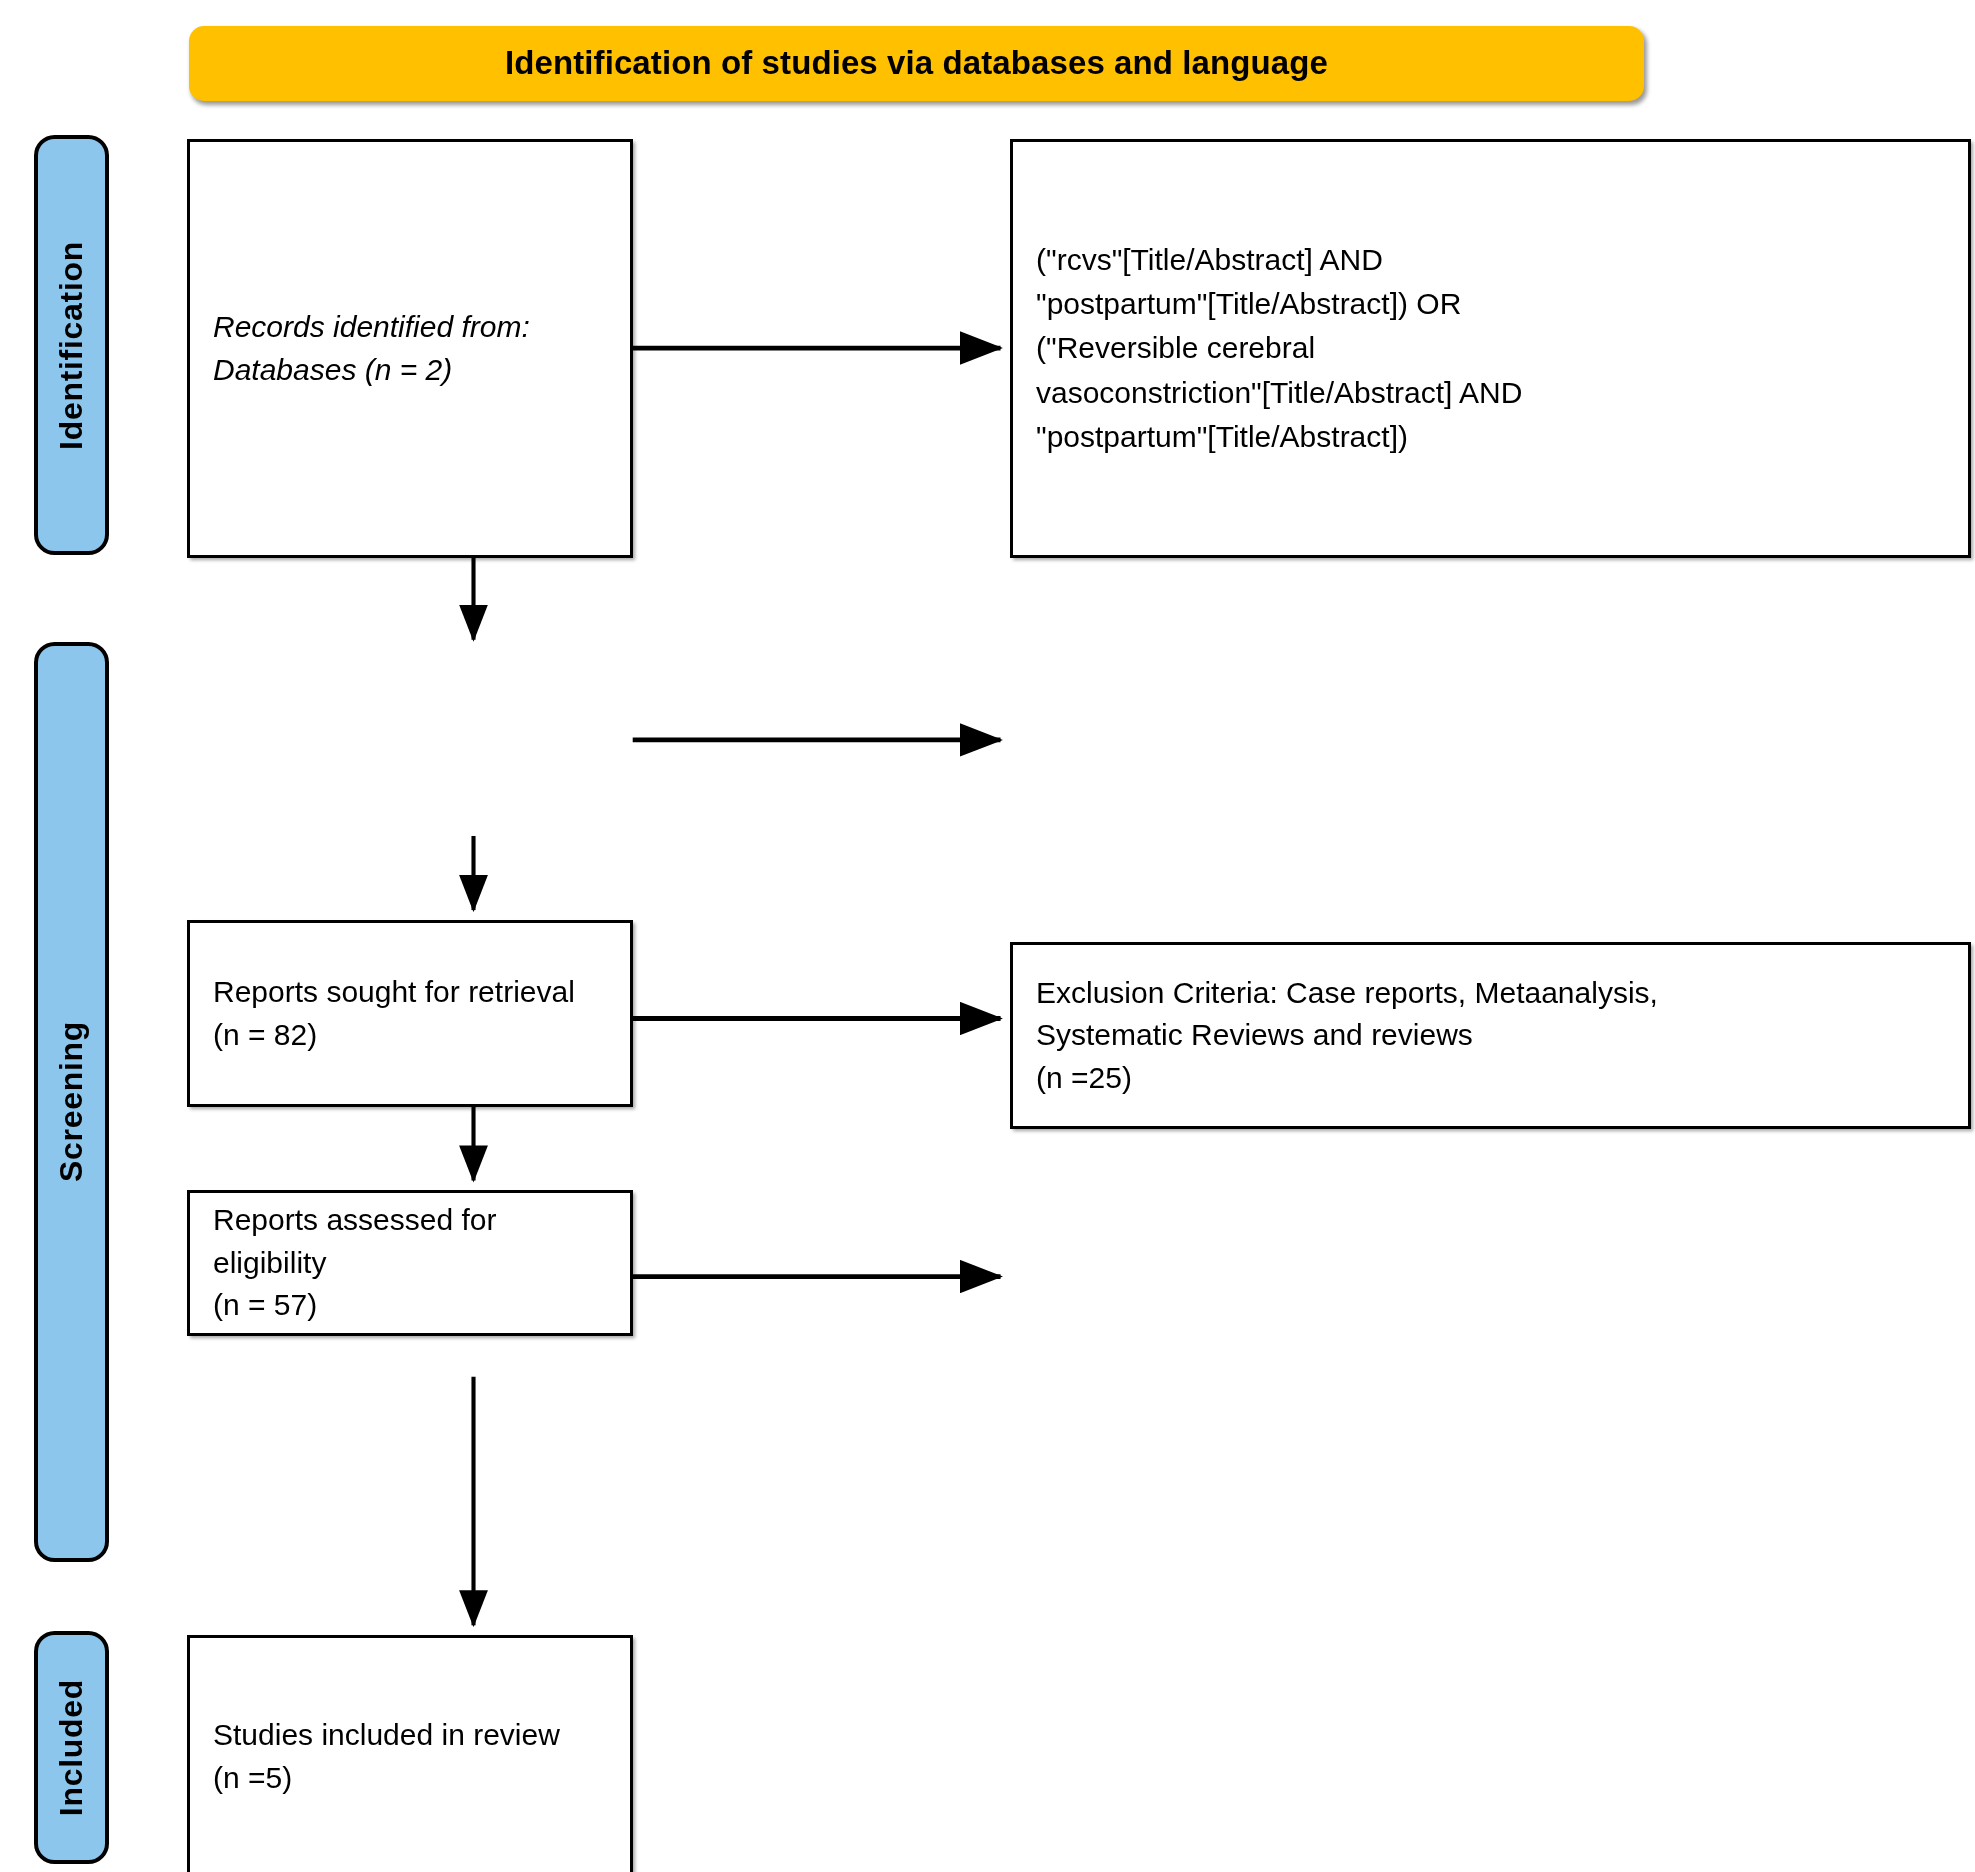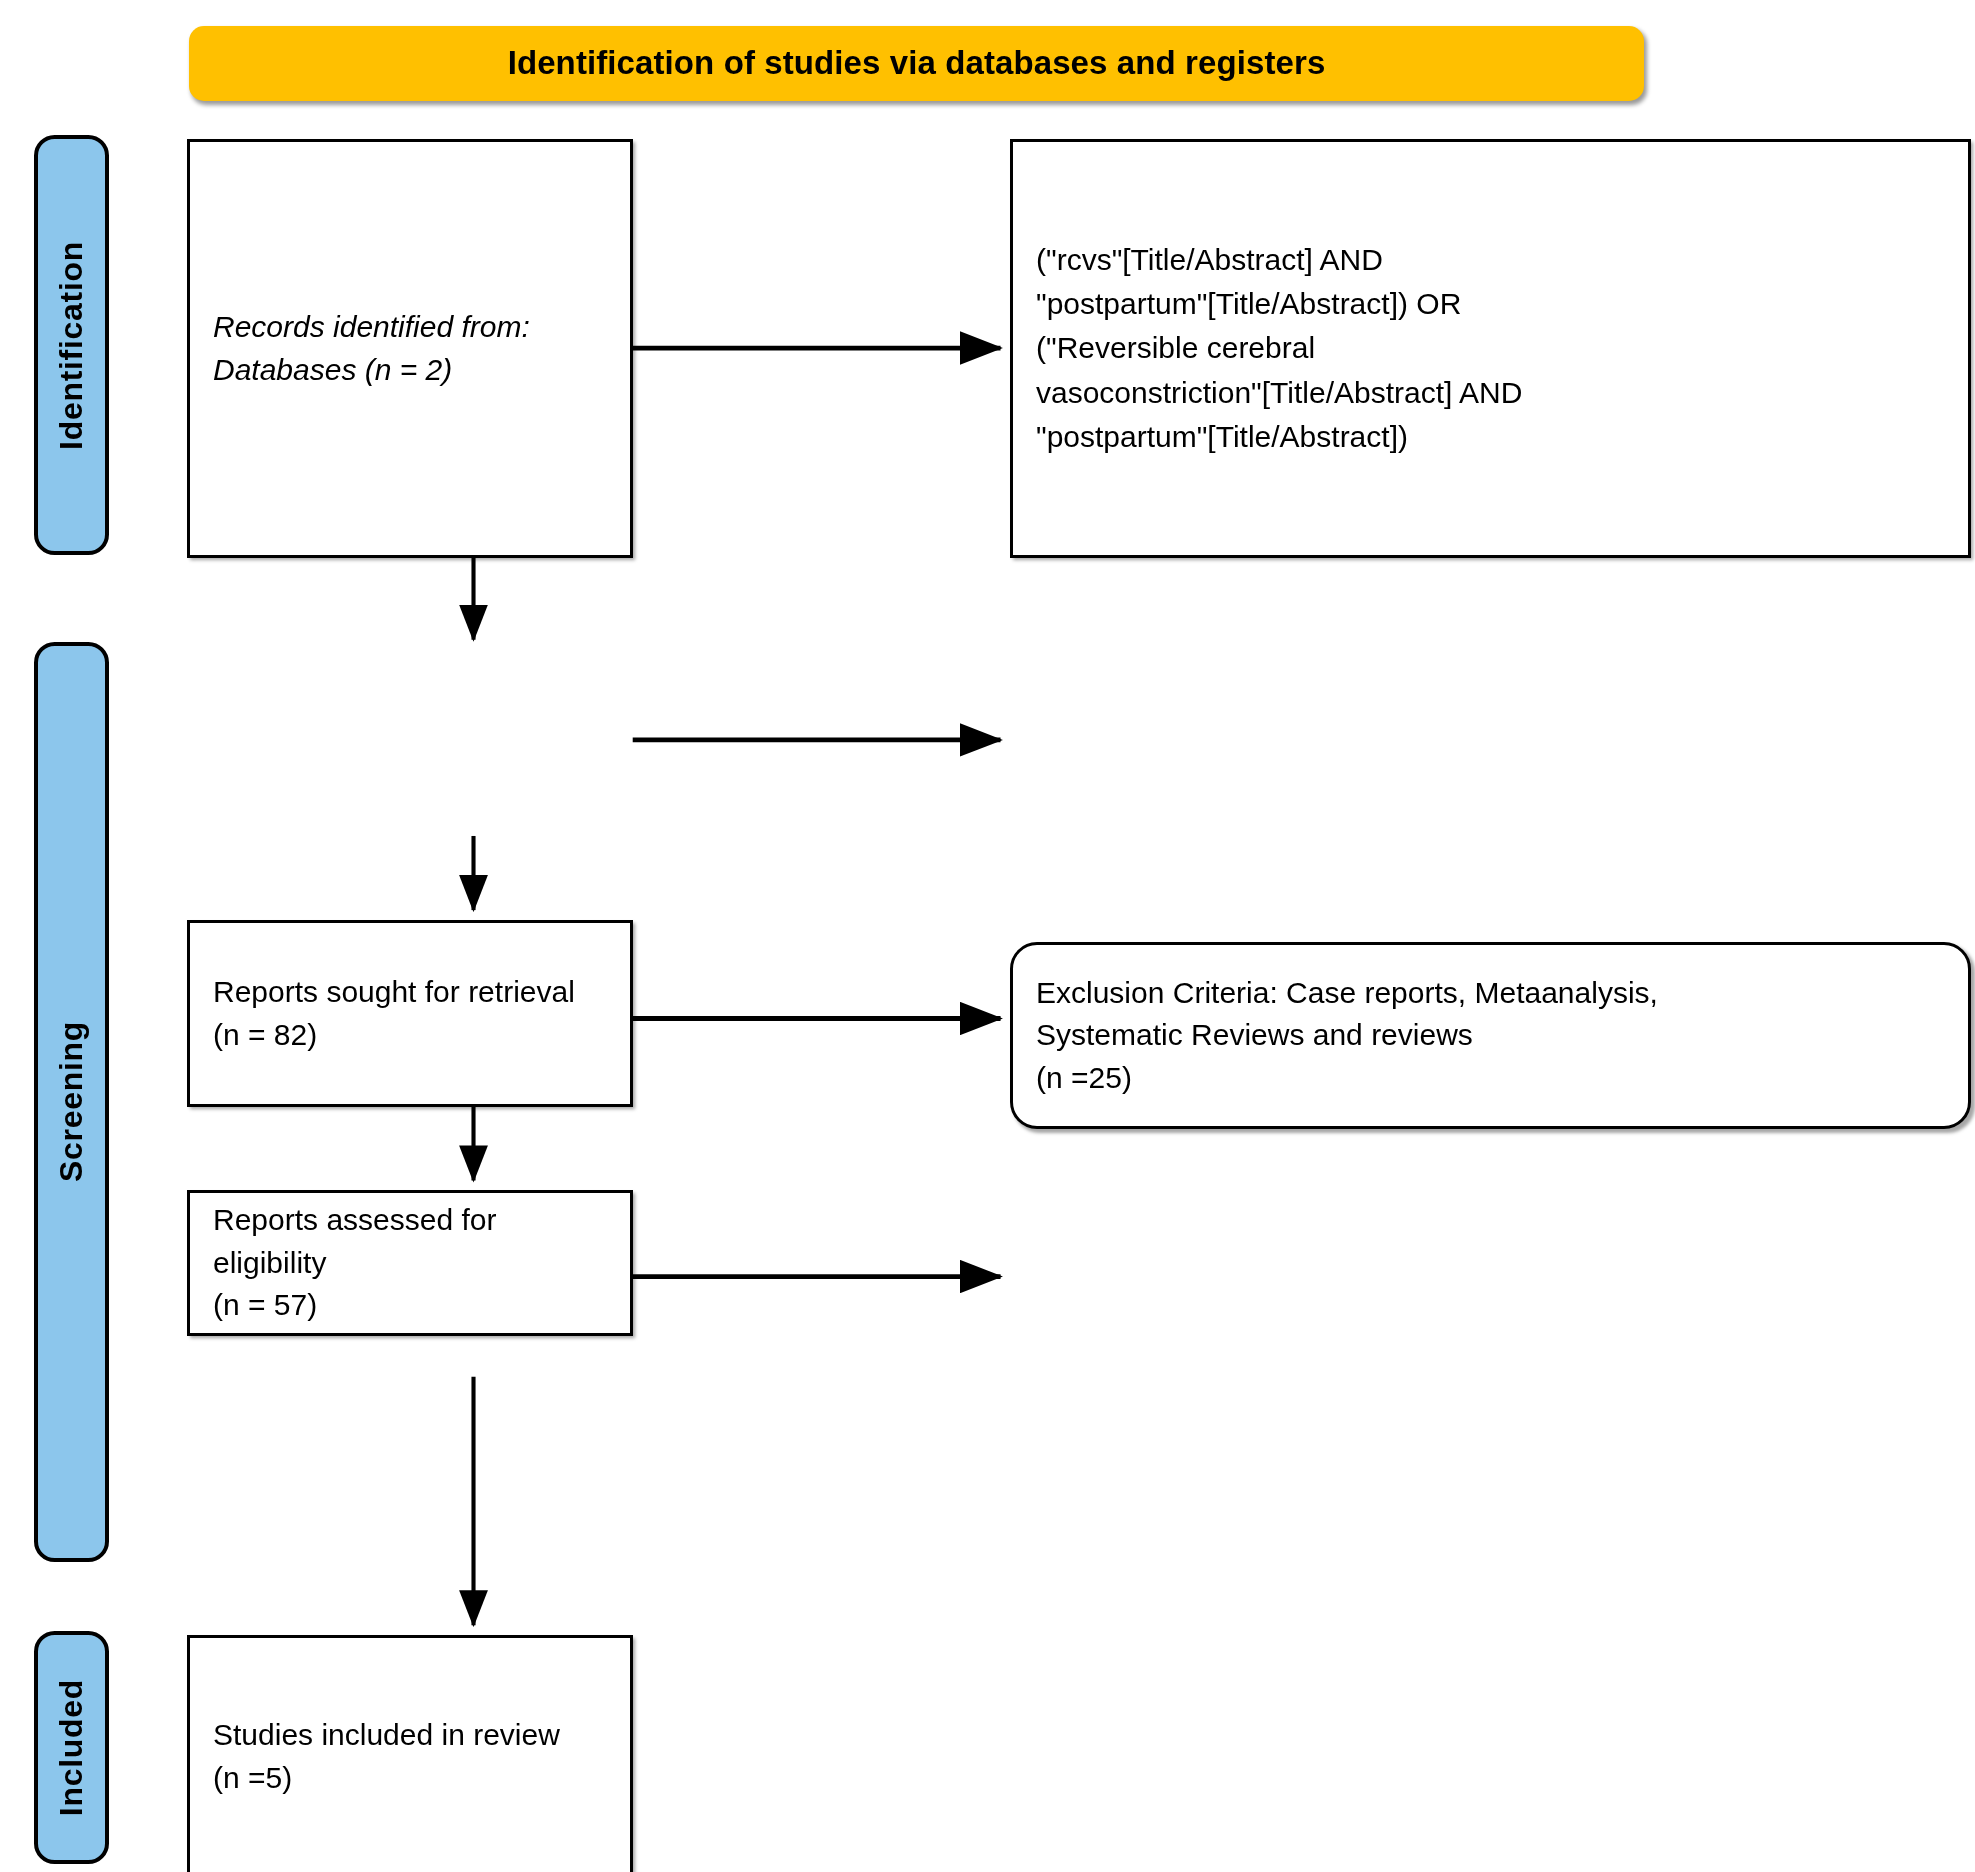--- a/index.html
+++ b/index.html
@@ -89,42 +89,42 @@
   
   #box-records-identified { left: 187px;  top: 139px;  width: 446px;  height: 419px; font-style: italic; }
   #box-records-screened   { left: 187px;  top: 649px;  width: 446px;  height: 187px; }
   #box-reports-sought     { left: 187px;  top: 920px; width: 446px;  height: 187px; justify-content: center; }
   #box-reports-assessed   { left: 187px;  top: 1190px; width: 446px;  height: 146px; }
   #box-studies-included   { left: 187px;  top: 1635px; width: 446px;  height: 244px; }
 
   
   #box-search-query       { left: 1010px; top: 139px;  width: 961px; height: 419px; }
   #box-inclusion-criteria { left: 1010px; top: 649px;  width: 961px; height: 187px; }
-  #box-exclusion-criteria { left: 1010px; top: 942px; width: 961px; height: 187px; border-radius: 27px; }
+  #box-exclusion-criteria { left: 1010px; top: 942px; width: 961px; height: 187px; }
   #box-reports-excluded   { left: 1010px; top: 1190px; width: 961px; height: 274px; }
 
   .flow-box.query .flow-box-text { line-height: 1.48; }
 
   
   #connectors {
     position: absolute;
     left: 0;
     top: 0;
     width: 1975px;
     height: 1873px;
     pointer-events: none;
   }
 </style>
 </head>
 <body>
 
 <div id="canvas">
 
   <div class="header-banner">
-    <div class="header-banner-title">Identification of studies via databases and registers</div>
+    <div class="header-banner-title">Identification of studies via databases and language</div>
   </div>
 
   <div class="stage-bar" id="stage-identification">
     <span class="stage-bar-label">Identification</span>
   </div>
 
   <div class="stage-bar" id="stage-screening">
     <span class="stage-bar-label">Screening</span>
   </div>
 

